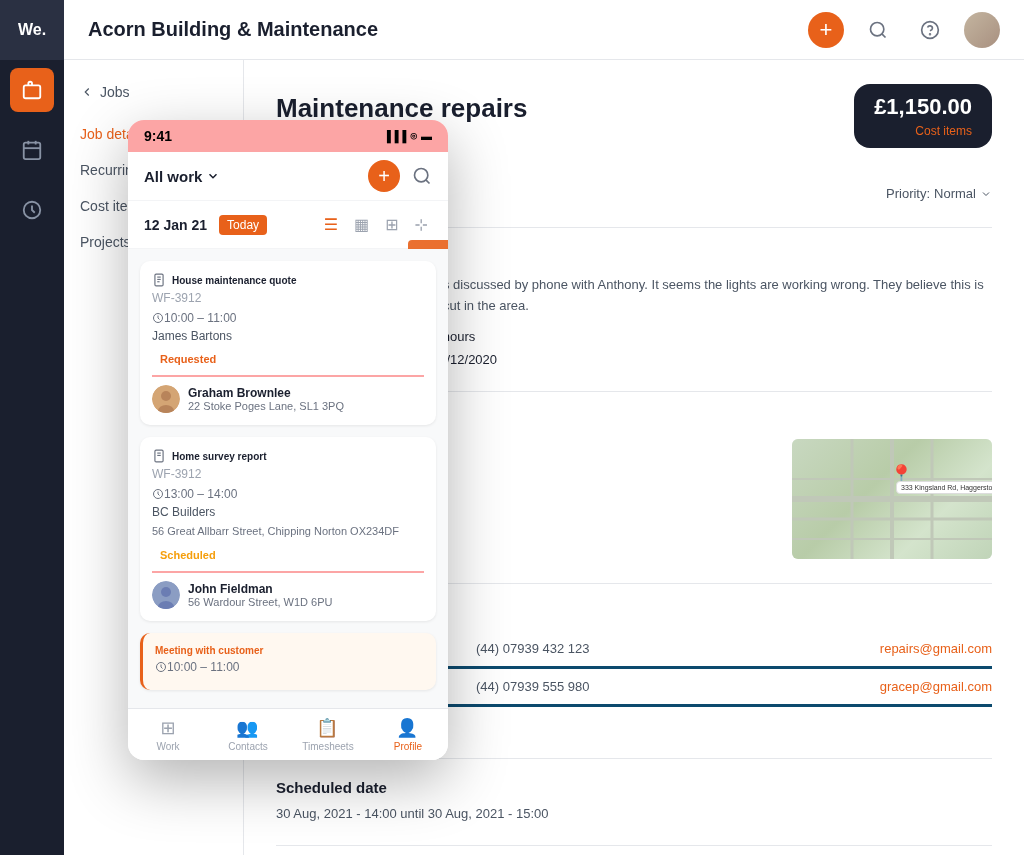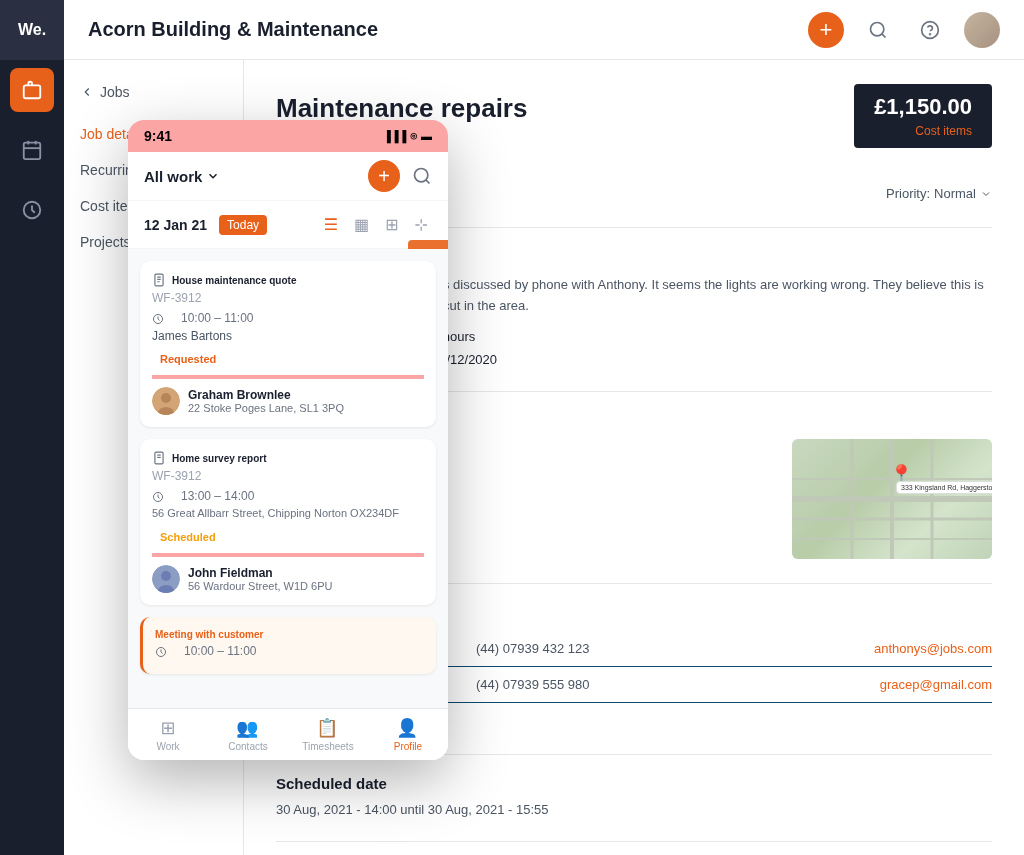--- a/index.html
+++ b/index.html
@@ -158,21 +158,21 @@
       align-items: center;
       justify-content: space-between;
       margin-bottom: 8px;
     }
     .job-title { font-size: 26px; font-weight: 700; color: #1a1f2e; }
     .job-id { font-size: 12px; color: #9ca3af; margin-top: 2px; }
     .cost-box {
       background: #1a1f2e;
       color: white;
       padding: 10px 20px;
-      border-radius: 4px;
+      border-radius: 16px;
       text-align: right;
     }
     .cost-amount { font-size: 22px; font-weight: 700; }
     .cost-link { color: #e8611a; font-size: 12px; cursor: pointer; display: block; text-align: right; margin-top: 4px; }
 
     .assignee { font-size: 14px; font-weight: 600; color: #1a1f2e; margin: 8px 0; }
 
     .status-row {
       display: flex;
       align-items: center;
@@ -259,21 +259,21 @@
       white-space: nowrap;
     }
     .view-site-link { color: #e8611a; font-size: 12px; cursor: pointer; margin-top: 8px; display: flex; align-items: center; gap: 4px; }
 
     
     .contact-row {
       display: grid;
       grid-template-columns: 200px 200px 1fr;
       align-items: center;
       padding: 10px 0;
-      border-bottom: 1px solid #0c4a6e;
+      border-bottom: 3px solid #0c4a6e;
       font-size: 13px;
     }
     .contact-name { color: #1a1f2e; }
     .contact-badge { font-size: 10px; color: #9ca3af; margin-left: 4px; }
     .contact-phone { color: #4b5563; }
     .contact-email { color: #e8611a; text-align: right; }
 
     .assigned-row { font-size: 13px; color: #6b7280; margin-top: 12px; }
     .assigned-name { color: #1a1f2e; font-weight: 600; }
 
@@ -364,39 +364,39 @@
     }
     .job-card {
       background: white;
       border-radius: 10px;
       padding: 12px;
       margin-bottom: 12px;
       box-shadow: 0 1px 3px rgba(0,0,0,0.08);
     }
     .job-card-title { font-size: 10px; font-weight: 600; color: #1a1f2e; display: flex; align-items: center; gap: 6px; margin-bottom: 4px; }
     .job-card-id { font-size: 12px; color: #9ca3af; margin-bottom: 6px; }
-    .job-card-time { font-size: 12px; color: #6b7280; display: flex; align-items: flex-end; gap: 17px; margin-bottom: 4px; }
+    .job-card-time { font-size: 12px; color: #6b7280; display: flex; align-items: center; gap: 0; margin-bottom: 4px; }
     .job-card-client { font-size: 12px; color: #4b5563; margin-bottom: 6px; }
     .job-card-address { font-size: 11px; color: #6b7280; margin-bottom: 8px; }
     .job-status-tag {
       display: inline-block;
       font-size: 11px;
       font-weight: 600;
       padding: 2px 8px;
       border-radius: 10px;
     }
     .status-requested { color: #e8611a; }
     .status-scheduled { color: #f59e0b; }
     .job-avatar-row {
       display: flex;
       align-items: center;
       gap: 8px;
       margin-top: 8px;
       padding-top: 8px;
-      border-top: 4px solid #fca5a5;
+      border-top: 2px solid #fca5a5;
     }
     .mini-avatar {
       width: 28px;
       height: 28px;
       border-radius: 50%;
       overflow: hidden;
     }
     .mini-name { font-size: 12px; font-weight: 600; color: #1a1f2e; }
     .mini-address { font-size: 11px; color: #6b7280; }
     .job-card-meeting { background: #fff8f0; border-left: 3px solid #e8611a; }
@@ -577,38 +577,38 @@
       <hr class="section-divider">
 
       <div class="section">
         <div class="section-title">Contacts</div>
         <div class="contact-row">
           <span class="contact-name">
             <span>Anthony Smith</span>
             <span class="contact-badge">PRIMARY</span>
           </span>
           <span class="contact-phone">(44) 07939 432 123</span>
-          <span class="contact-email">anthonys@jobs.com</span>
+          <span class="contact-email">repairs@gmail.com</span>
         </div>
         <div class="contact-row">
           <span class="contact-name">Grace Powell</span>
           <span class="contact-phone">(44) 07939 555 980</span>
           <span class="contact-email">gracep@gmail.com</span>
         </div>
         <div class="assigned-row">
           <span>Assigned to</span>
           <span class="assigned-name">Anthony Smith</span>
         </div>
       </div>
 
       <hr class="section-divider">
 
       <div class="section">
         <div class="section-title">Scheduled date</div>
-        <div class="scheduled-text">30 Aug, 2021 - 14:00 until 30 Aug, 2021 - 15:55</div>
+        <div class="scheduled-text">30 Aug, 2021 - 14:00 until 30 Aug, 2021 - 15:00</div>
       </div>
 
       <hr class="section-divider">
 
     </div>
 
     <div class="mobile-overlay">
 
       <div class="mobile-statusbar">
         <span class="mobile-time">9:41</span>
@@ -699,20 +699,21 @@
             <span>Home survey report</span>
           </div>
           <div class="job-card-id">WF-3912</div>
           <div class="job-card-time">
             <svg width="12" height="12" viewBox="0 0 24 24" fill="none" stroke="currentColor" stroke-width="2">
                 <circle cx="12" cy="12" r="9"></circle>
                 <polyline points="12 7 12 12 15 15"></polyline>
               </svg>
             <span>13:00 – 14:00</span>
           </div>
+          <div class="job-card-client">BC Builders</div>
           <div class="job-card-address">56 Great Allbarr Street, Chipping Norton OX234DF</div>
           <div class="job-status-tag status-scheduled">Scheduled</div>
           <div class="job-avatar-row">
             <div class="mini-avatar">
               <svg width="28" height="28" viewBox="0 0 28 28">
                   <circle cx="14" cy="14" r="14" fill="#8b9dc3"></circle>
                   <circle cx="14" cy="11" r="5" fill="#6b7db3"></circle>
                   <ellipse cx="14" cy="26" rx="8" ry="6" fill="#6b7db3"></ellipse>
                 </svg>
             </div>

